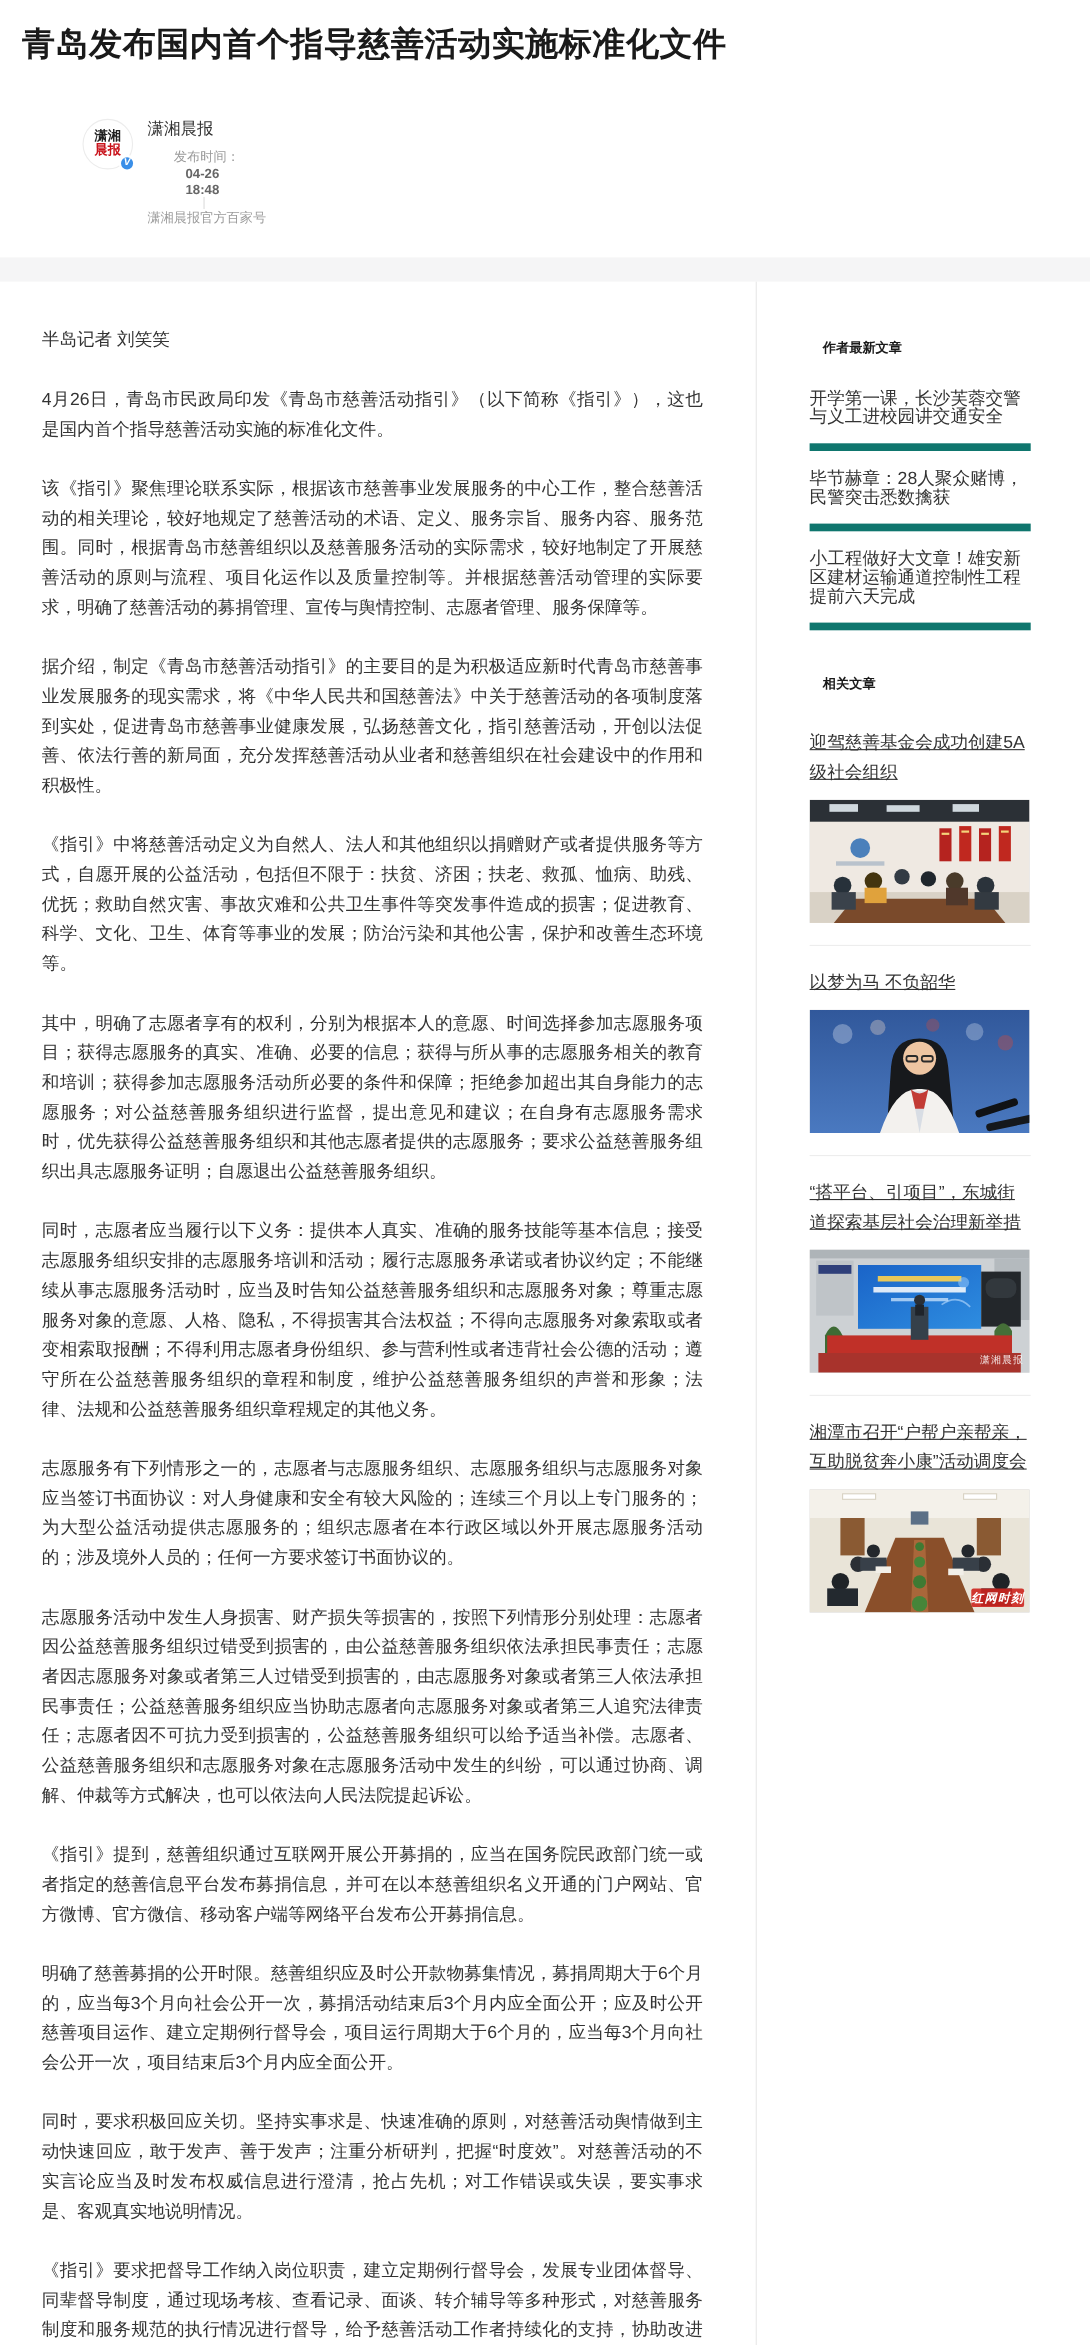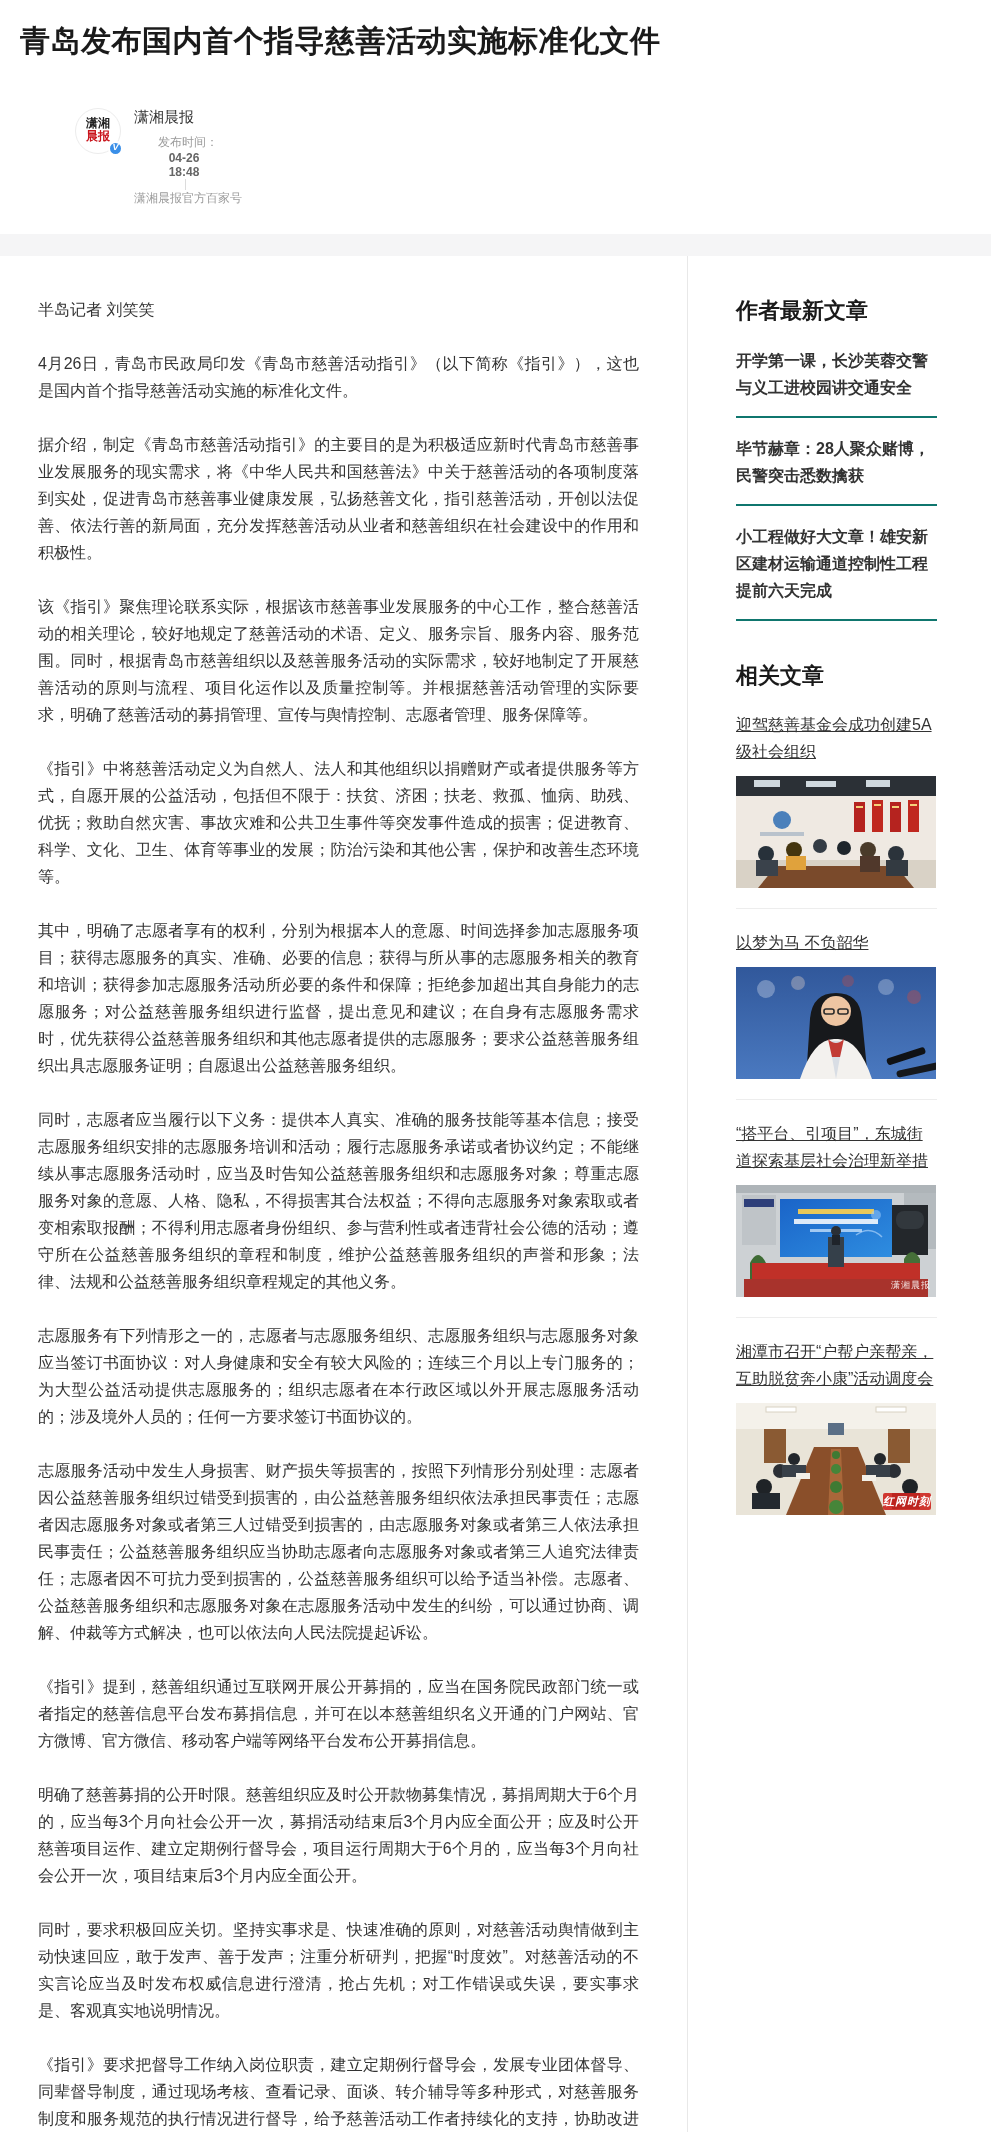--- a/index.html
+++ b/index.html
@@ -40,27 +40,27 @@
   .article {
     width:688px; flex:0 0 688px; border-right:1px solid #e8e8e8;
     padding:40px 48px 40px 38px;
   }
   .article p {
     font-size:16px; line-height:27px; color:#333; margin:0 0 27px 0;
     text-align:justify; word-break:break-all;
   }
 
   .sidebar { flex:1; padding:40px 54px 40px 48px; }
-  .sidebar h2 { font-size:22px; font-weight:700; color:#1a1a1a; margin:0; }
+  .sidebar h2 { font-size:12px; font-weight:700; color:#1a1a1a; margin:12px; }
   .sidebar h2.related-h { margin-top:40px; }
 
   ul.latest { margin:4px 0 0 0; padding:0; list-style:none; }
   ul.latest li {
-    font-size:16px; line-height:27px; color:#333; padding:17px 0 15px 0;
-    border-bottom:2px solid #0f766e; cursor:pointer;font-weight:bold;
+    font-size:16px; line-height:17px; color:#333; padding:17px 0 15px 0;
+    border-bottom:7px solid #0f766e; cursor:pointer;
   }
 
   .rel-item { padding:20px 0; border-bottom:1px solid #ededed; cursor:pointer; }
   .rel-item.last { border-bottom:none; padding-bottom:0; }
   .rel-title { font-size:16px; line-height:27px; color:#333;text-decoration:underline; }
   .thumb-wrap { position:relative; width:200px; height:112px; margin-top:11px; overflow:hidden; background:#ddd; }
   .thumb-wrap svg { display:block; }
   .wm { position:absolute; right:5px; bottom:5px; font-size:9px; color:rgba(255,255,255,.85); letter-spacing:1px; }
   .wm-red {
     position:absolute; right:5px; bottom:5px; font-size:11px; font-weight:700; font-style:italic;
@@ -94,22 +94,22 @@
     </div>
   </header>
 
   <div class="band"></div>
 
   <div class="content">
 
     <main class="article">
       <p>半岛记者 刘笑笑</p>
       <p>4月26日，青岛市民政局印发《青岛市慈善活动指引》（以下简称《指引》），这也是国内首个指导慈善活动实施的标准化文件。</p>
+      <p>该《指引》聚焦理论联系实际，根据该市慈善事业发展服务的中心工作，整合慈善活动的相关理论，较好地规定了慈善活动的术语、定义、服务宗旨、服务内容、服务范围。同时，根据青岛市慈善组织以及慈善服务活动的实际需求，较好地制定了开展慈善活动的原则与流程、项目化运作以及质量控制等。并根据慈善活动管理的实际要求，明确了慈善活动的募捐管理、宣传与舆情控制、志愿者管理、服务保障等。</p>
       <p>据介绍，制定《青岛市慈善活动指引》的主要目的是为积极适应新时代青岛市慈善事业发展服务的现实需求，将《中华人民共和国慈善法》中关于慈善活动的各项制度落到实处，促进青岛市慈善事业健康发展，弘扬慈善文化，指引慈善活动，开创以法促善、依法行善的新局面，充分发挥慈善活动从业者和慈善组织在社会建设中的作用和积极性。</p>
-      <p>该《指引》聚焦理论联系实际，根据该市慈善事业发展服务的中心工作，整合慈善活动的相关理论，较好地规定了慈善活动的术语、定义、服务宗旨、服务内容、服务范围。同时，根据青岛市慈善组织以及慈善服务活动的实际需求，较好地制定了开展慈善活动的原则与流程、项目化运作以及质量控制等。并根据慈善活动管理的实际要求，明确了慈善活动的募捐管理、宣传与舆情控制、志愿者管理、服务保障等。</p>
       <p>《指引》中将慈善活动定义为自然人、法人和其他组织以捐赠财产或者提供服务等方式，自愿开展的公益活动，包括但不限于：扶贫、济困；扶老、救孤、恤病、助残、优抚；救助自然灾害、事故灾难和公共卫生事件等突发事件造成的损害；促进教育、科学、文化、卫生、体育等事业的发展；防治污染和其他公害，保护和改善生态环境等。</p>
       <p>其中，明确了志愿者享有的权利，分别为根据本人的意愿、时间选择参加志愿服务项目；获得志愿服务的真实、准确、必要的信息；获得与所从事的志愿服务相关的教育和培训；获得参加志愿服务活动所必要的条件和保障；拒绝参加超出其自身能力的志愿服务；对公益慈善服务组织进行监督，提出意见和建议；在自身有志愿服务需求时，优先获得公益慈善服务组织和其他志愿者提供的志愿服务；要求公益慈善服务组织出具志愿服务证明；自愿退出公益慈善服务组织。</p>
       <p>同时，志愿者应当履行以下义务：提供本人真实、准确的服务技能等基本信息；接受志愿服务组织安排的志愿服务培训和活动；履行志愿服务承诺或者协议约定；不能继续从事志愿服务活动时，应当及时告知公益慈善服务组织和志愿服务对象；尊重志愿服务对象的意愿、人格、隐私，不得损害其合法权益；不得向志愿服务对象索取或者变相索取报酬；不得利用志愿者身份组织、参与营利性或者违背社会公德的活动；遵守所在公益慈善服务组织的章程和制度，维护公益慈善服务组织的声誉和形象；法律、法规和公益慈善服务组织章程规定的其他义务。</p>
       <p>志愿服务有下列情形之一的，志愿者与志愿服务组织、志愿服务组织与志愿服务对象应当签订书面协议：对人身健康和安全有较大风险的；连续三个月以上专门服务的；为大型公益活动提供志愿服务的；组织志愿者在本行政区域以外开展志愿服务活动的；涉及境外人员的；任何一方要求签订书面协议的。</p>
       <p>志愿服务活动中发生人身损害、财产损失等损害的，按照下列情形分别处理：志愿者因公益慈善服务组织过错受到损害的，由公益慈善服务组织依法承担民事责任；志愿者因志愿服务对象或者第三人过错受到损害的，由志愿服务对象或者第三人依法承担民事责任；公益慈善服务组织应当协助志愿者向志愿服务对象或者第三人追究法律责任；志愿者因不可抗力受到损害的，公益慈善服务组织可以给予适当补偿。志愿者、公益慈善服务组织和志愿服务对象在志愿服务活动中发生的纠纷，可以通过协商、调解、仲裁等方式解决，也可以依法向人民法院提起诉讼。</p>
       <p>《指引》提到，慈善组织通过互联网开展公开募捐的，应当在国务院民政部门统一或者指定的慈善信息平台发布募捐信息，并可在以本慈善组织名义开通的门户网站、官方微博、官方微信、移动客户端等网络平台发布公开募捐信息。</p>
       <p>明确了慈善募捐的公开时限。慈善组织应及时公开款物募集情况，募捐周期大于6个月的，应当每3个月向社会公开一次，募捐活动结束后3个月内应全面公开；应及时公开慈善项目运作、建立定期例行督导会，项目运行周期大于6个月的，应当每3个月向社会公开一次，项目结束后3个月内应全面公开。</p>
       <p>同时，要求积极回应关切。坚持实事求是、快速准确的原则，对慈善活动舆情做到主动快速回应，敢于发声、善于发声；注重分析研判，把握“时度效”。对慈善活动的不实言论应当及时发布权威信息进行澄清，抢占先机；对工作错误或失误，要实事求是、客观真实地说明情况。</p>
       <p>《指引》要求把督导工作纳入岗位职责，建立定期例行督导会，发展专业团体督导、同辈督导制度，通过现场考核、查看记录、面谈、转介辅导等多种形式，对慈善服务制度和服务规范的执行情况进行督导，给予慈善活动工作者持续化的支持，协助改进慈善服务。慈善工作者在新的领域开展慈善服务，或使用新的慈善活动技术或取向，应在接受具备该技术或取向的专家督导下才可施行。督导实施聘任制，必须具备适当的知识和技能以提供督导或咨询，但应仅限于自己知识与能力范围内提供督导与咨询。督导不应该和受督导者发生双重或多重关系，以避免对受督导者产生潜在伤害的危险。</p>
 

